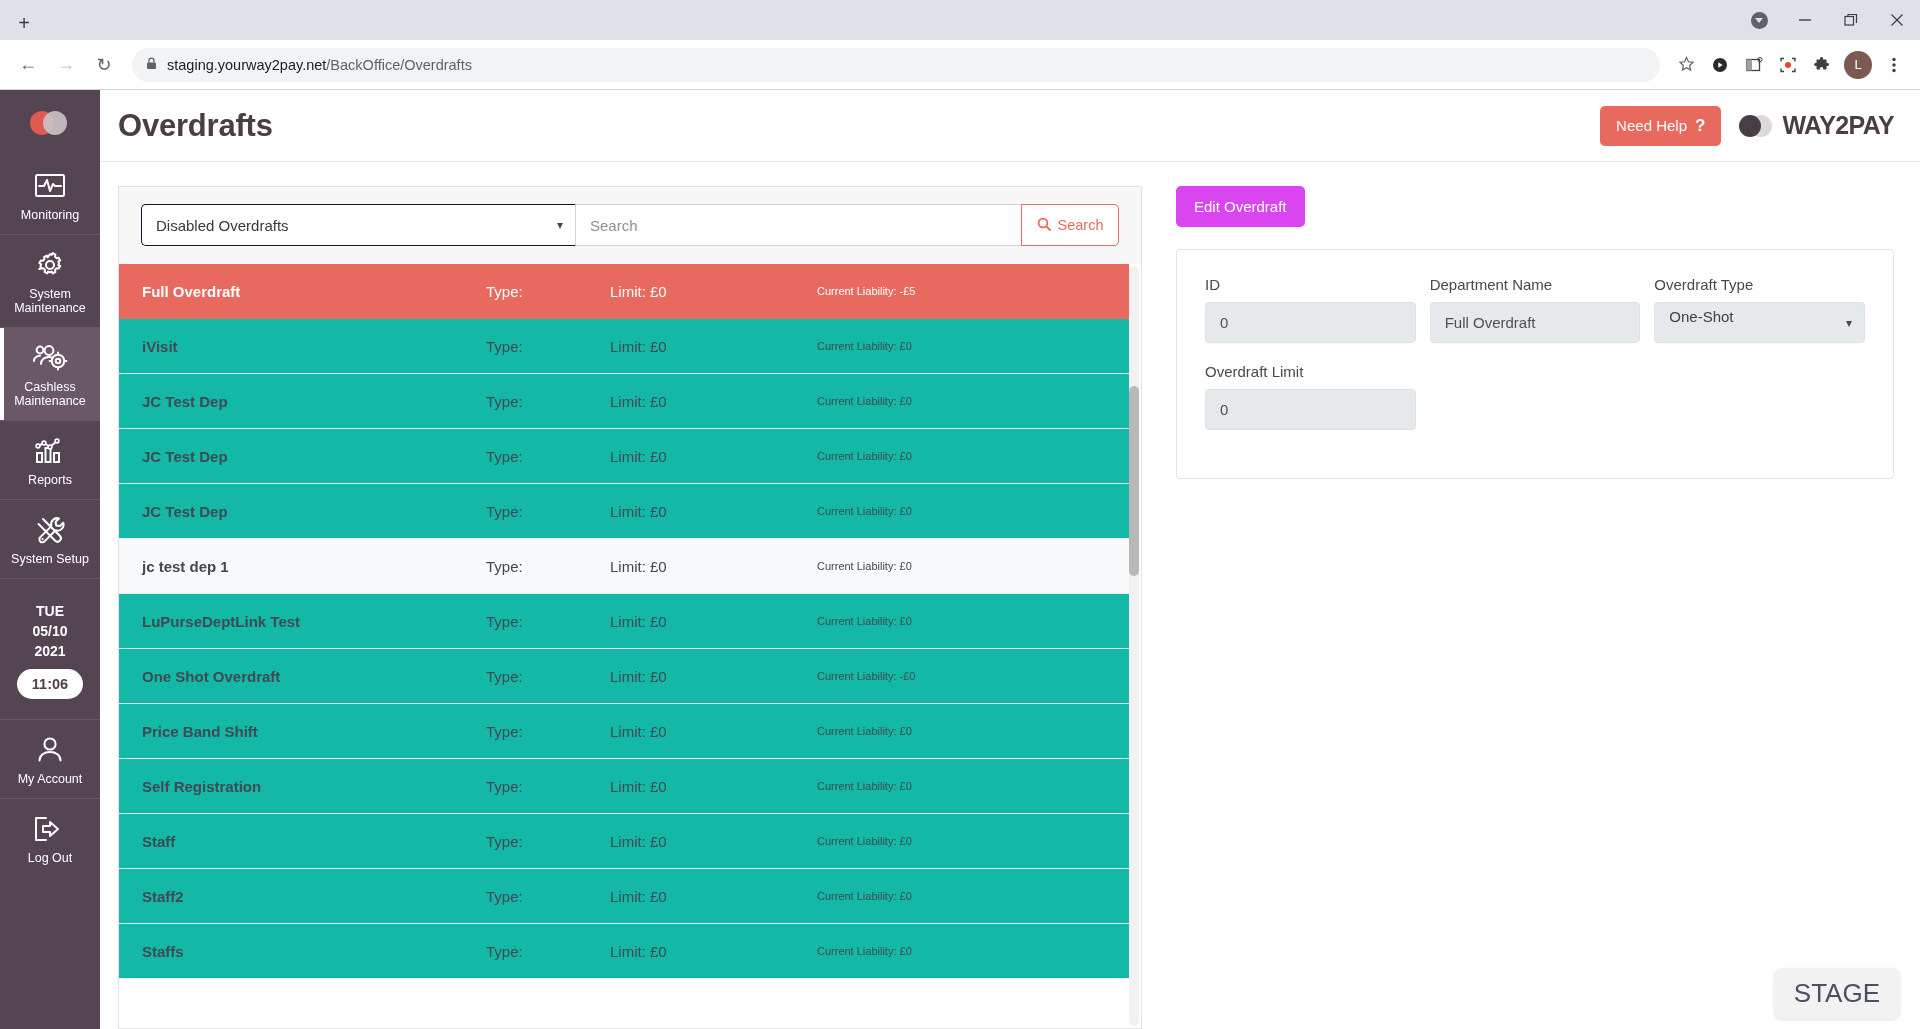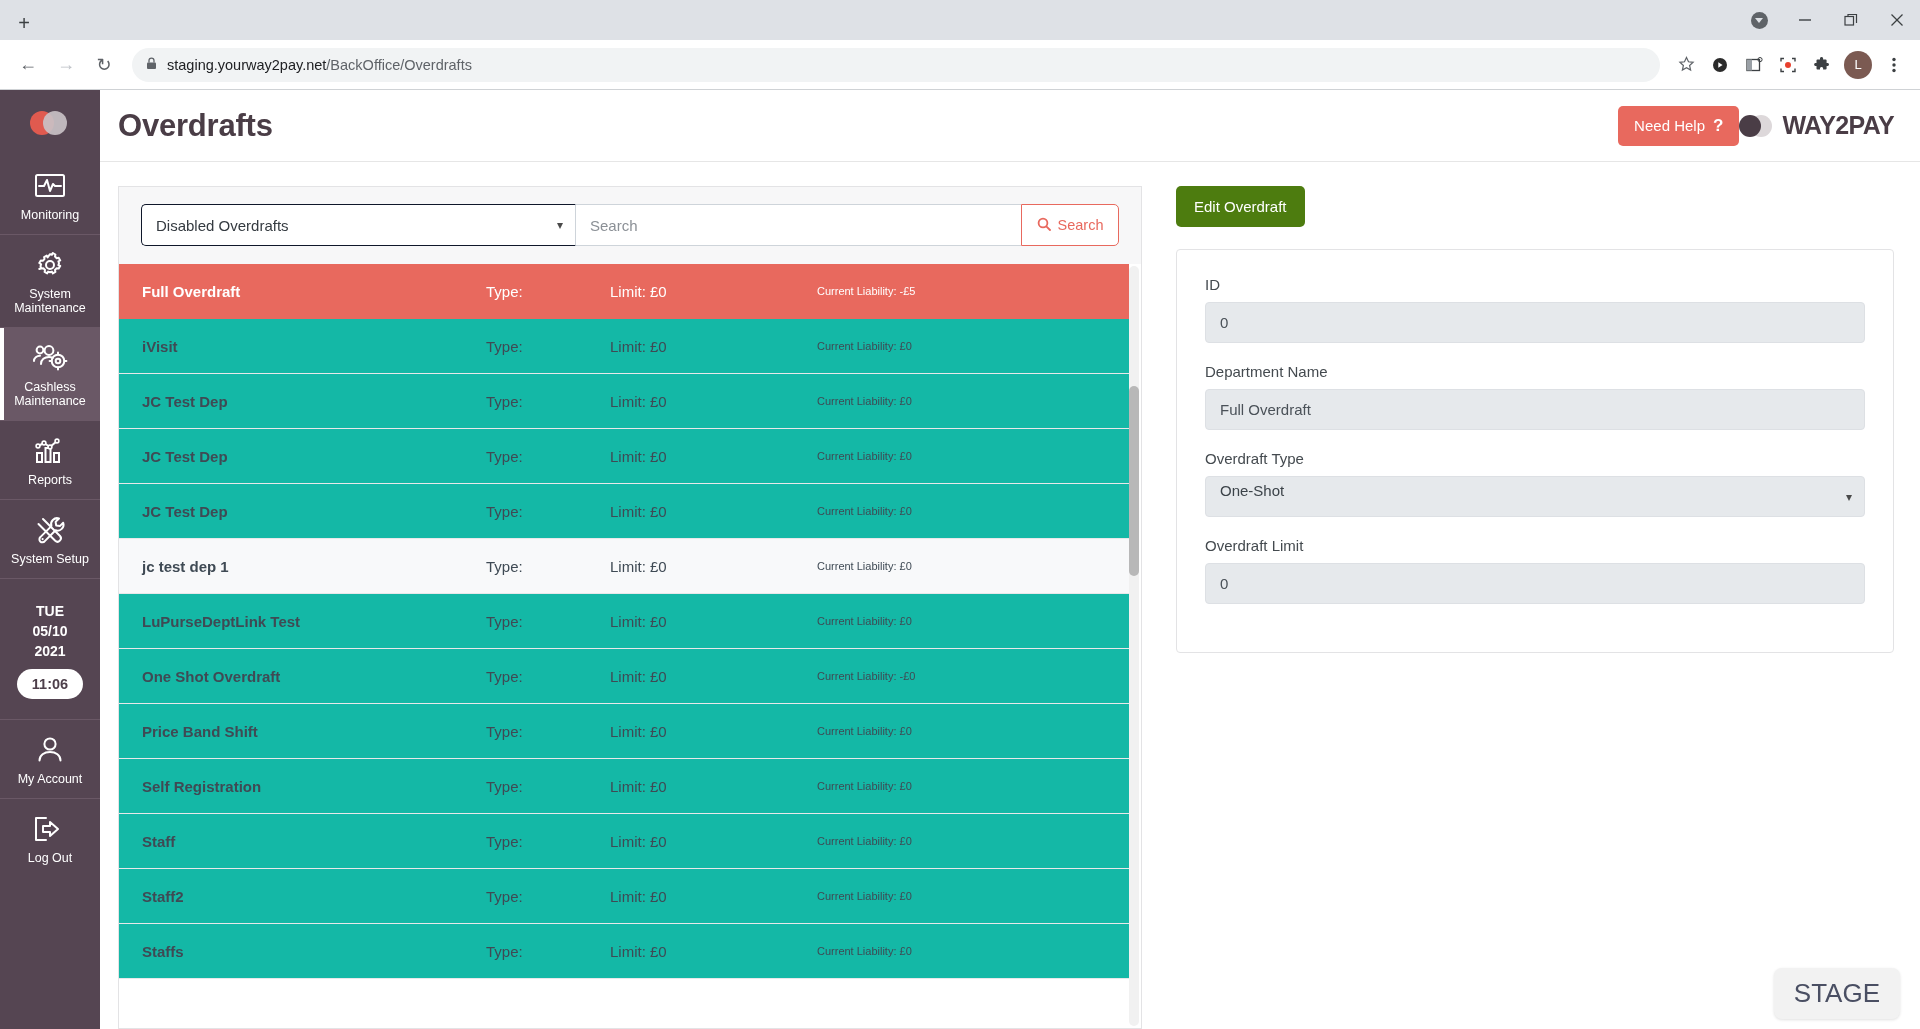--- a/index.html
+++ b/index.html
@@ -153,21 +153,21 @@
     min-width: 0; position: relative;
   }
   .page-head {
     height: 72px; flex: 0 0 72px;
     display: flex; align-items: center; padding: 0 26px 0 18px;
     border-bottom: 1px solid #e6e6e6;
   }
   .page-title {
     font-size: 31px; color: #4a3d46; font-weight: 700; letter-spacing: -.2px;
   }
-  .head-right { margin-left: auto; display: flex; align-items: center; gap: 0; }
+  .head-right { margin-left: auto; display: flex; align-items: center; gap: 18px; }
   .need-help {
     background: #e8695e; color: #fff; border: none; border-radius: 5px;
     font-size: 15px; font-family: inherit; padding: 10px 16px;
     display: flex; align-items: center; gap: 8px; cursor: pointer;
   }
   .need-help .qm { font-weight: 700; font-size: 17px; }
   .brand { display: flex; align-items: center; gap: 9px; }
   .brand-mark { position: relative; width: 34px; height: 22px; }
   .brand-mark .bc1 {
     position: absolute; left: 0; top: 0; width: 22px; height: 22px;
@@ -245,30 +245,30 @@
     background: #f1f1f1; border-radius: 5px;
   }
   .fake-thumb {
     position: absolute; left: 0; width: 10px; background: #b8b8b8;
     border-radius: 5px; top: 120px; height: 190px;
   }
 
   
   .right-col { flex: 1; min-width: 0; padding-top: 0; }
   .edit-btn {
-    background: #4d7c0f; color: #ffffff; border: none; border-radius: 5px;
+    background: #d946ef; color: #ffffff; border: none; border-radius: 5px;
     font-family: inherit; font-size: 15px; padding: 12px 18px;
     cursor: pointer; margin-bottom: 22px;
   }
   .form-card {
     border: 1px solid #e3e3e5; border-radius: 4px; background: #fff;
     padding: 26px 28px 32px;
   }
   .form-grid {
-    display: grid; grid-template-columns: 1fr;
+    display: grid; grid-template-columns: 1fr 1fr 1fr;
     column-gap: 14px; row-gap: 4px;
   }
   .fld { margin-bottom: 16px; }
   .fld-label {
     display: block; font-size: 15px; color: #444a4f; margin-bottom: 9px;
   }
   .fld-input {
     width: 100%; height: 41px; background: #e6e9ec;
     border: 1px solid #dde0e4; border-radius: 4px;
     font-family: inherit; font-size: 15px; color: #4a5158;

